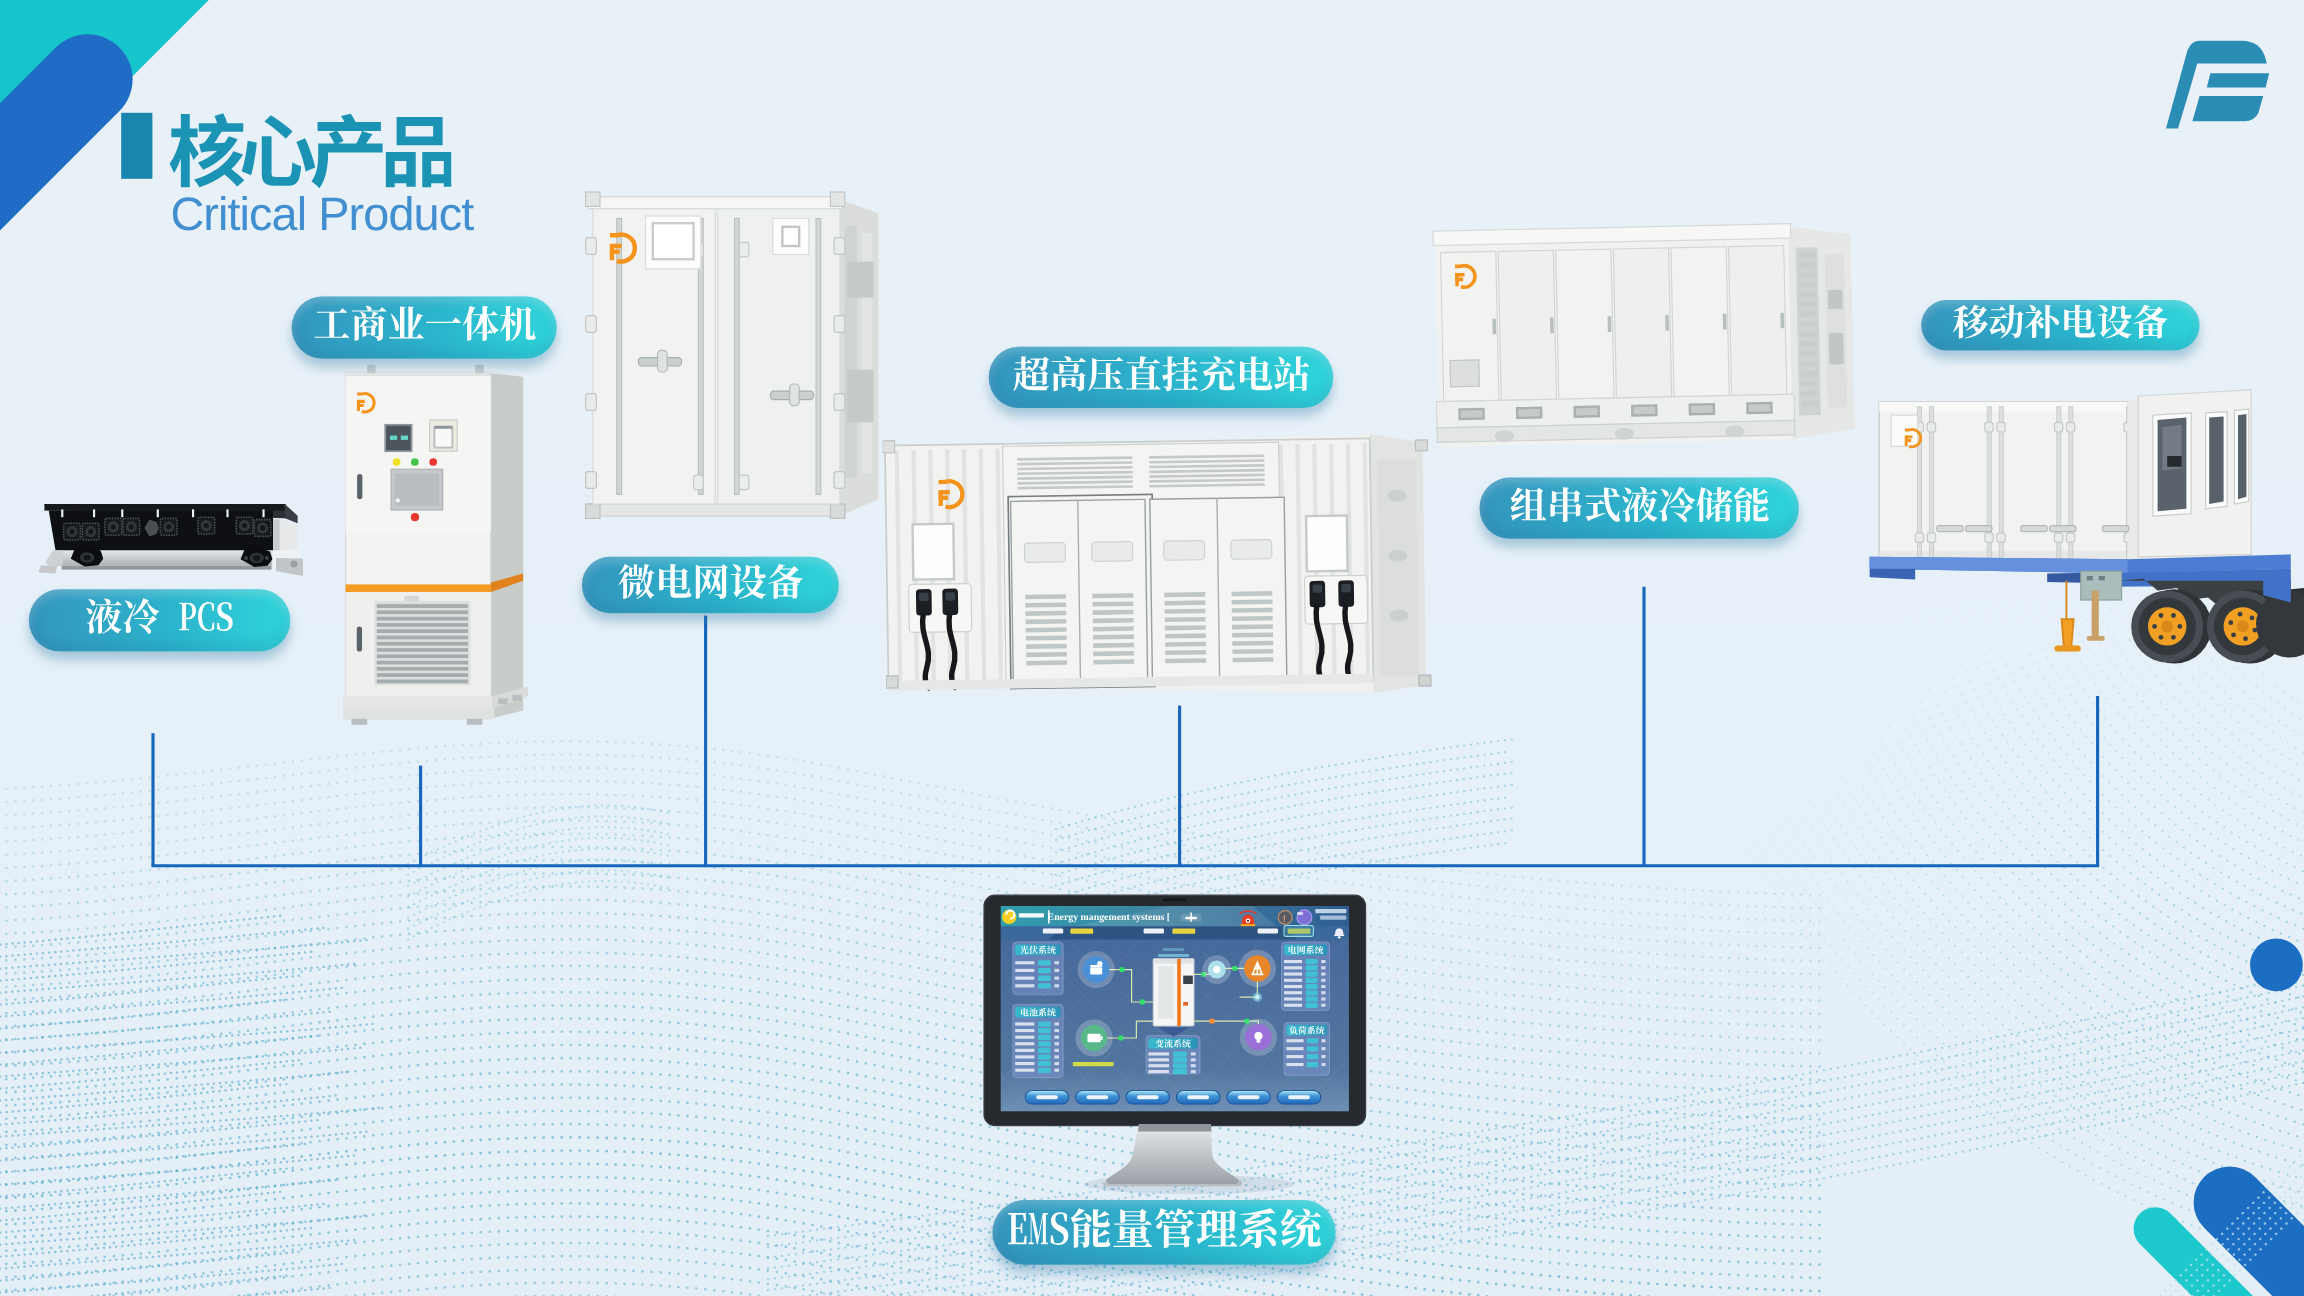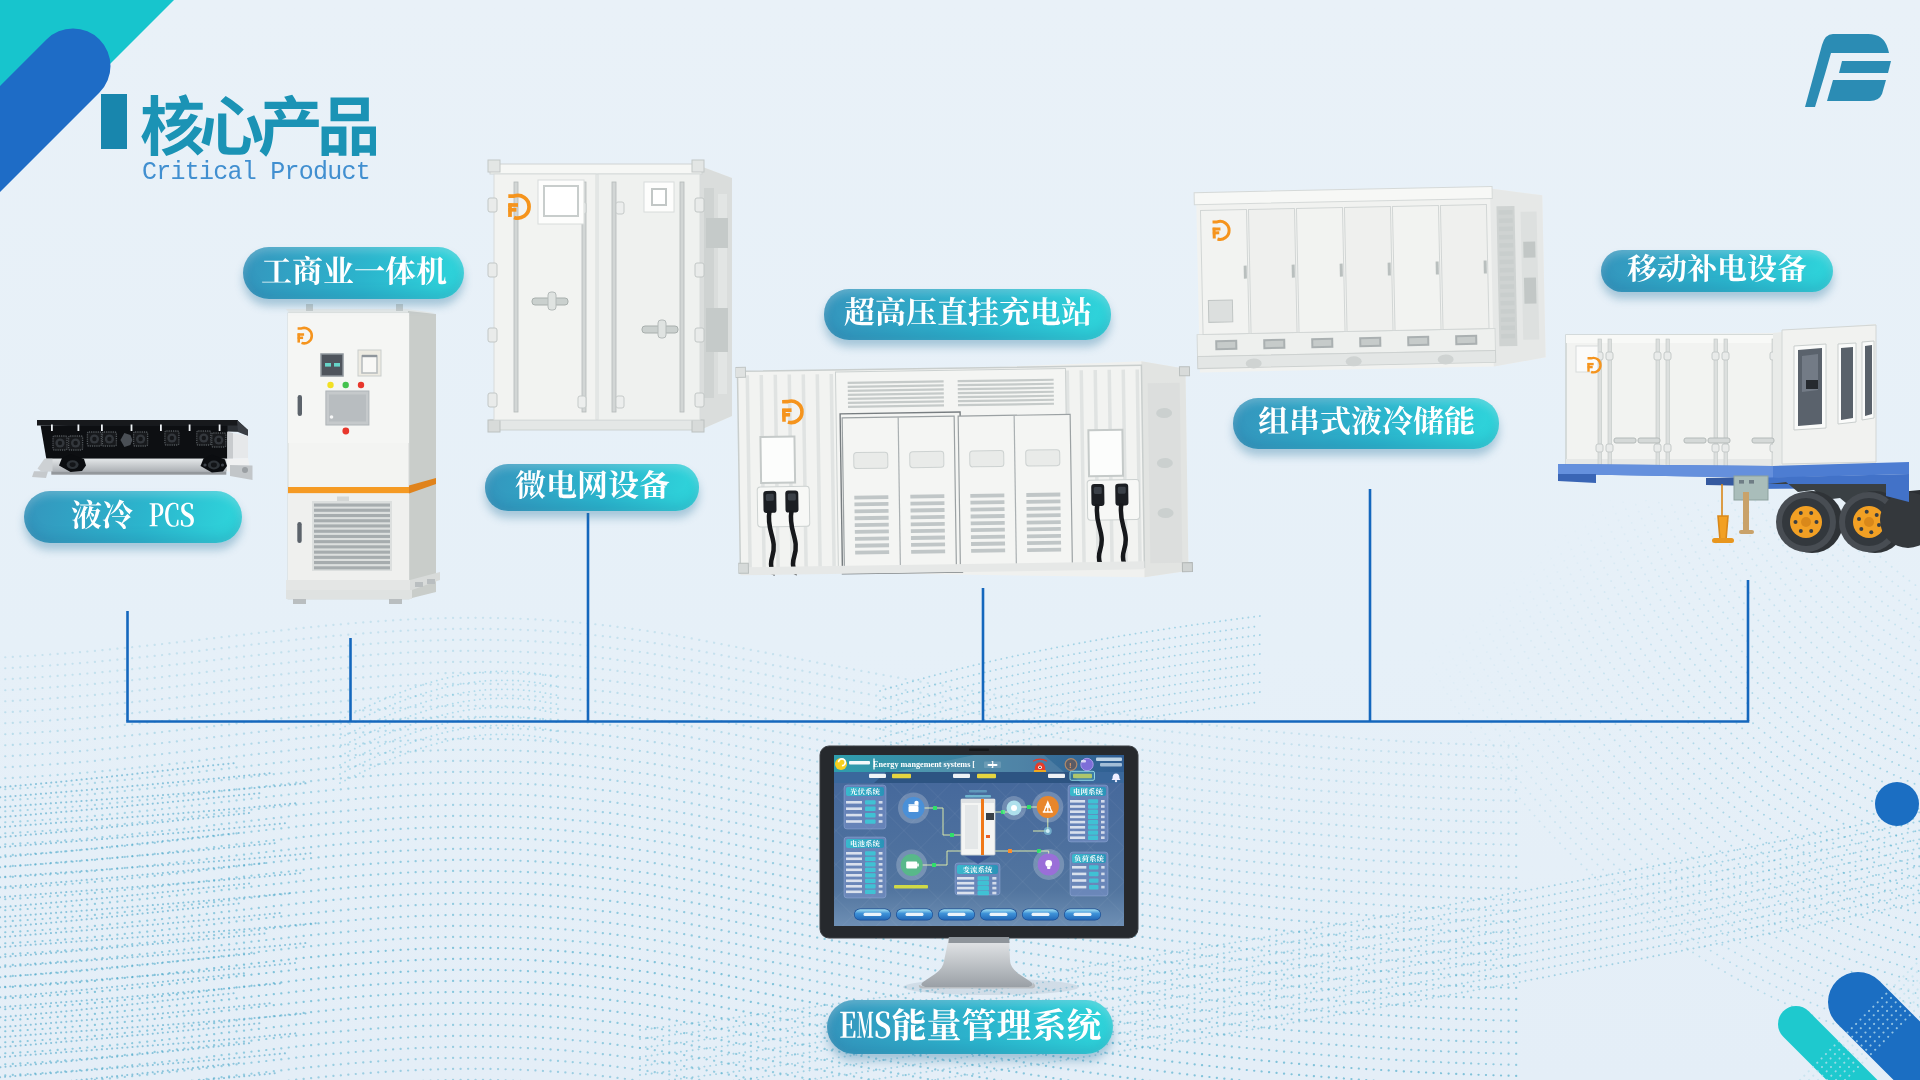--- a/index.html
+++ b/index.html
@@ -196,21 +196,21 @@
 <path d="M31 52 L84 52 L80 66 Q77 73 68 73 L25 73 Z"></path>
 </g>
   </svg>
 <div style="position:absolute;left:101px;top:94px;width:26px;height:55px;background:#1886ad"></div>
 <div style="position:absolute;left:140px;top:93px"><svg style="" width="236.0" height="65.0" viewBox="0 0 3631 1000" fill="#1b93b5">
       <path transform="translate(0 0)" d="M839 507C757 666 569 804 333 870C355 895 388 942 403 970C524 932 633 877 726 808C786 859 852 919 886 961L978 883C941 842 873 784 812 737C872 681 923 618 963 551ZM595 55C609 83 621 118 630 149H395V258H562C531 308 492 368 476 386C457 406 421 414 397 419C406 444 421 500 425 528C447 520 480 513 630 502C560 564 475 619 383 656C404 678 435 721 450 747C641 663 799 516 893 353L780 315C765 343 747 372 726 400L593 406C624 360 658 305 687 258H965V149H759C751 112 728 60 707 21ZM165 30V217H43V328H163C134 449 81 590 20 668C40 700 66 755 77 789C109 741 139 673 165 598V969H279V512C298 552 316 592 326 620L395 539C379 511 306 396 279 361V328H380V217H279V30Z"></path>
       <path transform="translate(908 0)" d="M294 317V782C294 910 331 950 461 950C487 950 601 950 629 950C752 950 785 890 799 700C766 692 714 670 686 649C679 806 670 838 619 838C593 838 499 838 476 838C428 838 420 831 420 782V317ZM113 375C101 510 72 660 36 766L158 816C192 702 217 528 231 398ZM737 389C790 507 841 666 857 768L979 718C958 614 906 462 849 343ZM329 127C422 190 546 286 601 348L689 254C629 192 502 103 410 46Z"></path>
       <path transform="translate(1815 0)" d="M403 56C419 79 435 107 448 134H102V248H332L246 285C272 322 301 370 317 408H111V547C111 649 103 793 24 896C51 911 105 958 125 982C218 863 237 675 237 549V525H936V408H724L807 291L672 249C656 297 626 362 599 408H367L436 377C421 340 388 288 357 248H915V134H590C577 102 552 58 527 26Z"></path>
       <path transform="translate(2723 0)" d="M324 185H676V319H324ZM208 70V433H798V70ZM70 517V970H184V919H333V964H453V517ZM184 804V632H333V804ZM537 517V970H652V919H813V965H933V517ZM652 804V632H813V804Z"></path>
     </svg></div>
-<div style="position:absolute;left:142px;top:158px;font-family:Liberation Mono, monospace;font-size:25px;color:#418fd0;letter-spacing:-0.75px">Critical Product</div>
+<div style="position:absolute;left:142px;top:158px;font-family:Liberation Sans, sans-serif;font-size:39px;color:#418fd0;letter-spacing:-0.75px">Critical Product</div>
 <svg style="position:absolute;left:20px;top:406px" width="240" height="80" viewBox="0 0 240 80">
 <polygon points="17,14 217,14 228,24 222,26 20,19" fill="#2c3035"></polygon>
 <rect x="17" y="14" width="201" height="5.5" fill="#17191c"></rect>
 <polygon points="217,14 228,24 228,30 218,26" fill="#3a3e44"></polygon>
 <polygon points="20.6,19.5 207.5,19.5 207.5,52.8 26.3,52.8" fill="#0d0f12"></polygon>
 <rect x="31" y="18.5" width="1.8" height="6.5" fill="#eef2f5"></rect>
     <rect x="57.5" y="18.5" width="1.8" height="6.5" fill="#eef2f5"></rect>
     <rect x="81" y="18.5" width="1.8" height="6.5" fill="#eef2f5"></rect>
     <rect x="110.6" y="18.5" width="1.8" height="6.5" fill="#eef2f5"></rect>
     <rect x="140" y="18.5" width="1.8" height="6.5" fill="#eef2f5"></rect>

